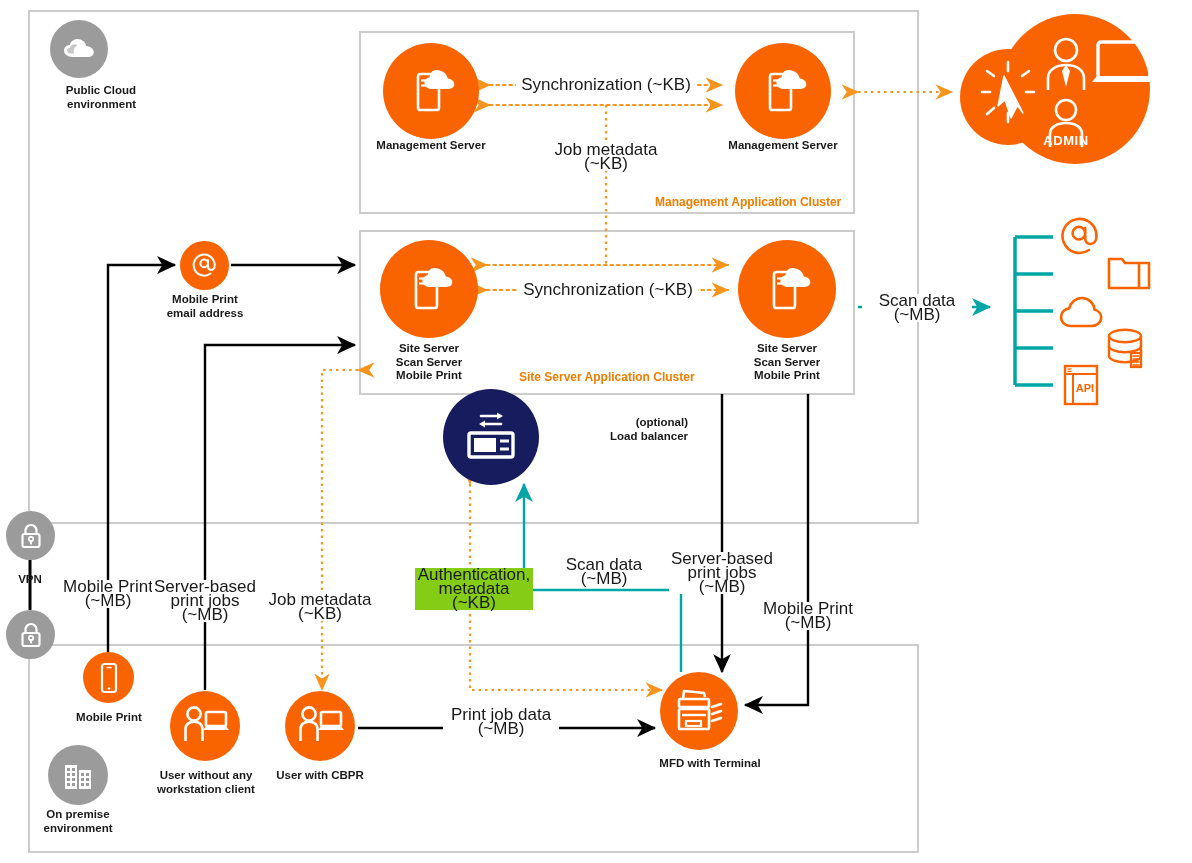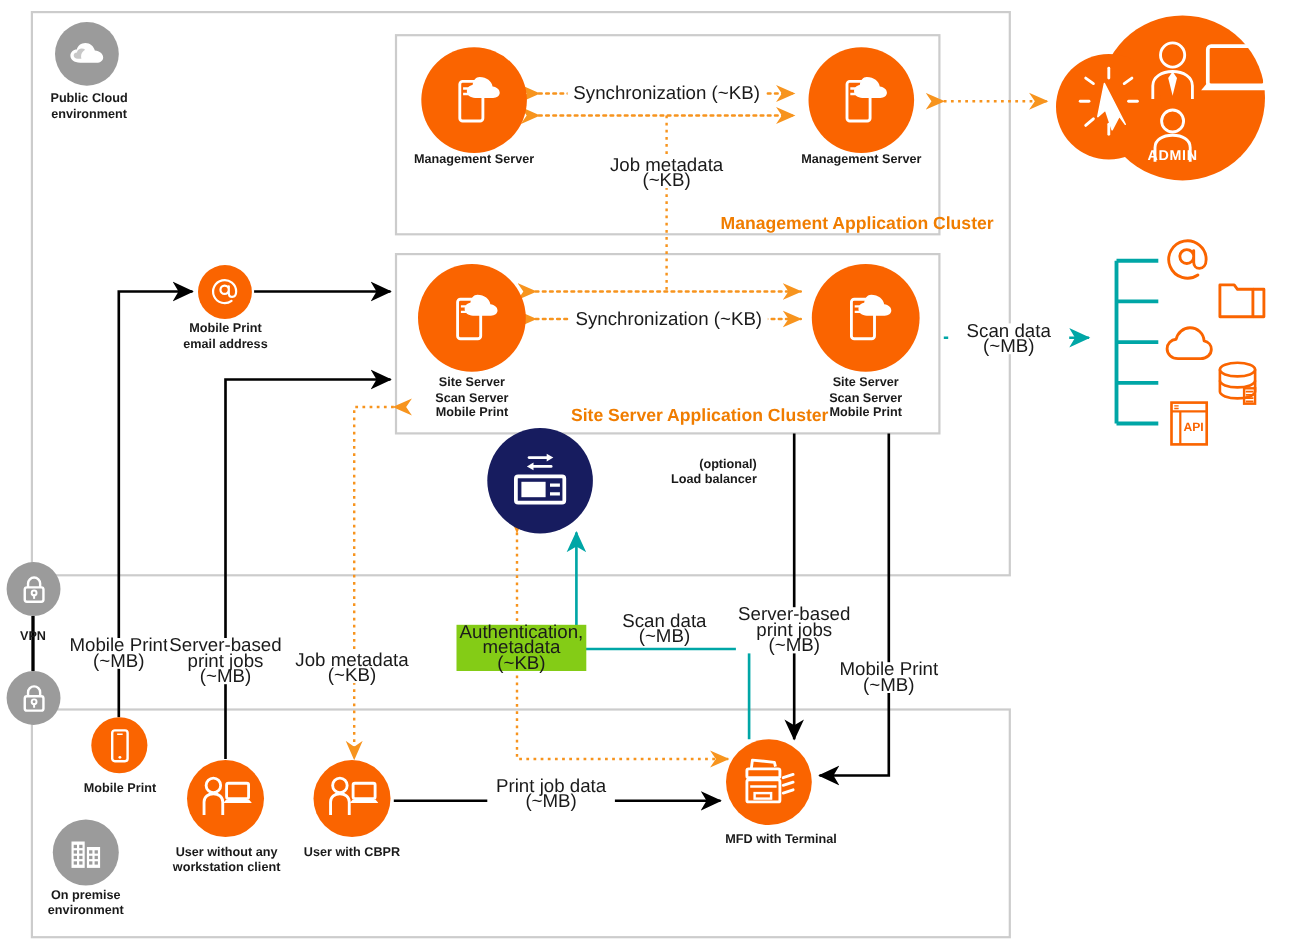--- a/index.html
+++ b/index.html
@@ -3,21 +3,21 @@
 <meta charset="utf-8">
 <style>
   html,body{margin:0;padding:0;background:#ffffff;}
   body{font-family:"Liberation Sans", sans-serif;}
   #stage{position:relative;width:1192px;height:863px;overflow:hidden;background:#fff;}
   #svgroot{position:absolute;left:0;top:0;width:1192px;height:863px;}
   .node{position:absolute;}
   .circ{position:absolute;border-radius:50%;display:flex;align-items:center;justify-content:center;}
   .lbl{position:absolute;font-size:11.5px;line-height:13.5px;color:#1a1a1a;text-align:center;font-weight:bold;white-space:pre;}
   .edgelbl{position:absolute;font-size:17px;line-height:14px;color:#1a1a1a;text-align:center;white-space:pre;}
-  .clusterlbl{position:absolute;font-size:16px;font-weight:bold;color:#F07D00;white-space:pre;}
+  .clusterlbl{position:absolute;font-size:12px;font-weight:bold;color:#F07D00;white-space:pre;}
 </style>
 </head>
 <body>
 
 <div id="stage">
 
   <svg id="svgroot" viewBox="0 0 1192 863">
     <defs>
       <marker id="ablack" markerWidth="9" markerHeight="9" refX="7.5" refY="4.5" orient="auto">
         <path d="M0,0.8 L8,4.5 L0,8.2 L2.2,4.5 Z" fill="#000"></path>
@@ -82,21 +82,21 @@
 
     <line x1="30" y1="560" x2="30" y2="610" stroke="#000" stroke-width="3"></line>
   </svg>
 
   <div class="circ" style="left:50px;top:20px;width:58px;height:58px;background:#9B9B9B;">
     <svg width="34" height="24" viewBox="0 0 34 24" aria-hidden="true">
       <path d="M11 20 C5 20 2 17 2 13.5 C2 10.5 4.6 8 7.8 8 C8.6 4.5 11.8 2 15.6 2 C19.8 2 23.4 5 24.2 9 C28.6 9.3 31.8 12.3 31.8 15.2 C31.8 18 29.2 20 25.8 20 Z" fill="#fff"></path>
       <path d="M8.8 16.4 C6.4 16.4 5 15 5 13.4 C5 11.9 6.3 10.7 7.9 10.7 C8.4 8.6 10.2 7.2 12.4 7.2 C13.6 7.2 14.6 7.6 15.4 8.2 C13.2 9.3 11.7 11.6 11.7 14.2 C11.7 15 11.8 15.7 12 16.4 Z" fill="#9B9B9B" opacity="0.55"></path>
     </svg>
   </div>
-  <div class="lbl" style="left:16px;top:84px;width:130px;">Public Cloud
+  <div class="lbl" style="left:6px;top:84px;width:130px;text-align:right;">Public Cloud
 environment</div>
 
   <div class="circ" style="left:48px;top:745px;width:60px;height:60px;background:#9B9B9B;">
     <svg width="34" height="34" viewBox="0 0 34 34" aria-hidden="true">
       <g fill="#fff">
         <rect x="4" y="7" width="12" height="24"></rect>
         <rect x="18" y="12" width="12" height="19"></rect>
       </g>
       <g fill="#9B9B9B">
         <rect x="6" y="10" width="3" height="3"></rect>

